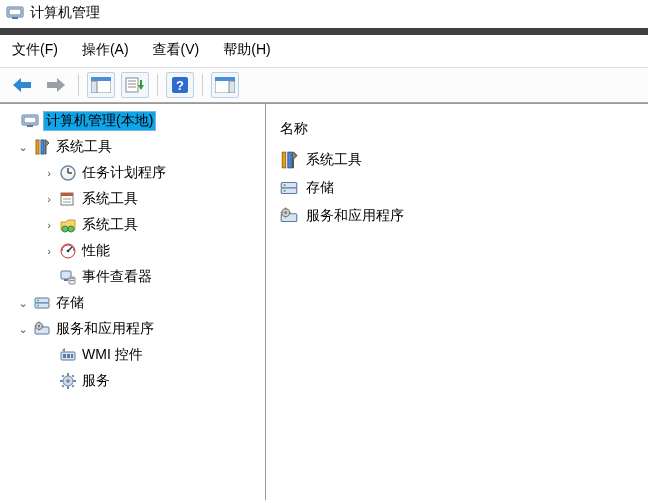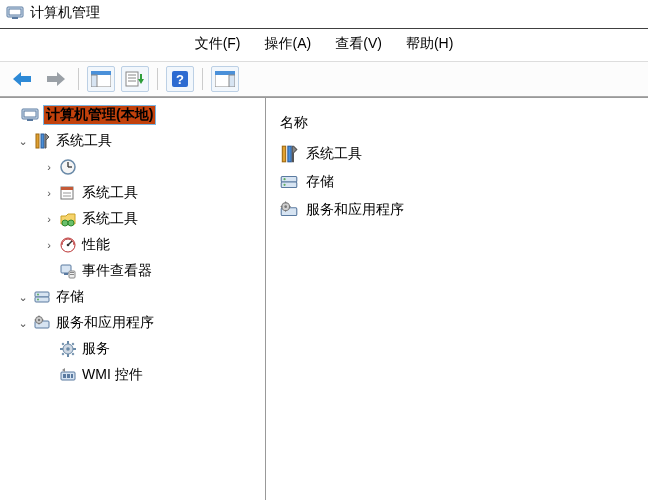--- a/index.html
+++ b/index.html
@@ -13,37 +13,36 @@
     height: 500px;
     overflow: hidden;
     display: flex;
     flex-direction: column;
   }
   .titlebar {
     display: flex;
     align-items: center;
     padding: 4px 15px 6px 6px;
     gap: 6px;
-    border-bottom: 1px solid #404040;
+    border-bottom: 7px solid #404040;
   }
   .titlebar .app-icon {
     width: 18px;
     height: 18px;
     display: inline-flex;
     align-items: center;
     justify-content: center;
   }
   .titlebar .title {
     font-size: 14px;
   }
   .menubar {
     display: flex;
     gap: 24px;
     padding: 6px 12px 8px 12px;
-    justify-content: center;
   }
   .menubar .menu-item {
     cursor: default;
   }
   .toolbar {
     display: flex;
     align-items: center;
     gap: 6px;
     padding: 4px 8px;
     border-top: 1px solid #ddd;
@@ -103,24 +102,23 @@
   .tree-node .icon {
     width: 20px;
     height: 20px;
     display: inline-flex;
     align-items: center;
     justify-content: center;
     margin-right: 4px;
   }
   .tree-node .label { cursor: default; }
   .tree-node.selected .label {
-    background: #c2410c;
+    background: #0ea5e9;
     outline: 1px solid #7bb5e0;
     padding: 0 2px;
-    font-weight: bold;
   }
   .indent-0 { padding-left: 2px; }
   .indent-1 { padding-left: 14px; }
   .indent-2 { padding-left: 40px; }
   .list-header {
     padding: 4px 14px 8px 14px;
     color: #000;
   }
   .list-item {
     display: flex;
@@ -234,20 +232,21 @@
 
     <div class="tree-node indent-2">
       <span class="twisty">›</span>
       <span class="icon">
         <svg width="18" height="18" viewBox="0 0 18 18">
           <circle cx="9" cy="9" r="7" fill="#f5f5f5" stroke="#6a8aa8" stroke-width="1.5"></circle>
           <line x1="9" y1="9" x2="9" y2="4" stroke="#333" stroke-width="1.3"></line>
           <line x1="9" y1="9" x2="13" y2="9" stroke="#333" stroke-width="1.3"></line>
         </svg>
       </span>
+      <span class="label">任务计划程序</span>
     </div>
 
     <div class="tree-node indent-2">
       <span class="twisty">›</span>
       <span class="icon">
         <svg width="18" height="18" viewBox="0 0 18 18">
           <rect x="2" y="3" width="12" height="12" fill="#fff" stroke="#777"></rect>
           <rect x="2" y="3" width="12" height="3" fill="#c55a38"></rect>
           <line x1="4" y1="9" x2="12" y2="9" stroke="#999"></line>
           <line x1="4" y1="12" x2="12" y2="12" stroke="#999"></line>
@@ -313,20 +312,34 @@
       <span class="twisty">⌄</span>
       <span class="icon">
         <svg width="18" height="18" viewBox="0 0 18 18">
           <rect x="2" y="7" width="14" height="7" rx="1" fill="#d7e4f2" stroke="#5a7aa0"></rect>
           <circle cx="6" cy="6" r="3.5" fill="#cfcfcf" stroke="#777"></circle>
           <circle cx="6" cy="6" r="1.2" fill="#777"></circle>
           <path d="M6 1 L7 3 L5 3 Z M6 11 L7 9 L5 9 Z M1 6 L3 5 L3 7 Z M11 6 L9 5 L9 7 Z" fill="#777"></path>
         </svg>
       </span>
       <span class="label">服务和应用程序</span>
+    </div>
+
+    <div class="tree-node indent-2">
+      <span class="twisty"></span>
+      <span class="icon">
+        <svg width="18" height="18" viewBox="0 0 18 18">
+          <rect x="2" y="6" width="14" height="8" rx="1" fill="#d7e4f2" stroke="#5a7aa0"></rect>
+          <rect x="4" y="8" width="3" height="4" fill="#5a7aa0"></rect>
+          <rect x="8" y="8" width="3" height="4" fill="#5a7aa0"></rect>
+          <rect x="12" y="8" width="2" height="4" fill="#5a7aa0"></rect>
+          <path d="M3 4 L6 2 L6 6 Z" fill="#888"></path>
+        </svg>
+      </span>
+      <span class="label">WMI 控件</span>
     </div>
 
     <div class="tree-node indent-2">
       <span class="twisty"></span>
       <span class="icon">
         <svg width="18" height="18" viewBox="0 0 18 18">
           <circle cx="9" cy="9" r="5" fill="#cfd8e3" stroke="#6a8aa8"></circle>
           <circle cx="9" cy="9" r="1.8" fill="#6a8aa8"></circle>
           <g fill="#6a8aa8">
             <rect x="8" y="1" width="2" height="3"></rect>
@@ -336,34 +349,20 @@
             <rect x="3" y="3" width="2" height="2" transform="rotate(45 4 4)"></rect>
             <rect x="13" y="13" width="2" height="2" transform="rotate(45 14 14)"></rect>
             <rect x="13" y="3" width="2" height="2" transform="rotate(45 14 4)"></rect>
             <rect x="3" y="13" width="2" height="2" transform="rotate(45 4 14)"></rect>
           </g>
         </svg>
       </span>
       <span class="label">服务</span>
     </div>
 
-    <div class="tree-node indent-2">
-      <span class="twisty"></span>
-      <span class="icon">
-        <svg width="18" height="18" viewBox="0 0 18 18">
-          <rect x="2" y="6" width="14" height="8" rx="1" fill="#d7e4f2" stroke="#5a7aa0"></rect>
-          <rect x="4" y="8" width="3" height="4" fill="#5a7aa0"></rect>
-          <rect x="8" y="8" width="3" height="4" fill="#5a7aa0"></rect>
-          <rect x="12" y="8" width="2" height="4" fill="#5a7aa0"></rect>
-          <path d="M3 4 L6 2 L6 6 Z" fill="#888"></path>
-        </svg>
-      </span>
-      <span class="label">WMI 控件</span>
-    </div>
-
   </div>
 
   <div class="list-pane">
     <div class="list-header">名称</div>
 
     <div class="list-item">
       <span class="icon">
         <svg width="20" height="20" viewBox="0 0 18 18">
           <rect x="3" y="2" width="3" height="14" fill="#e0a030" stroke="#a06a10"></rect>
           <rect x="8" y="2" width="3" height="14" fill="#4a90d9" stroke="#2a5a99"></rect>

